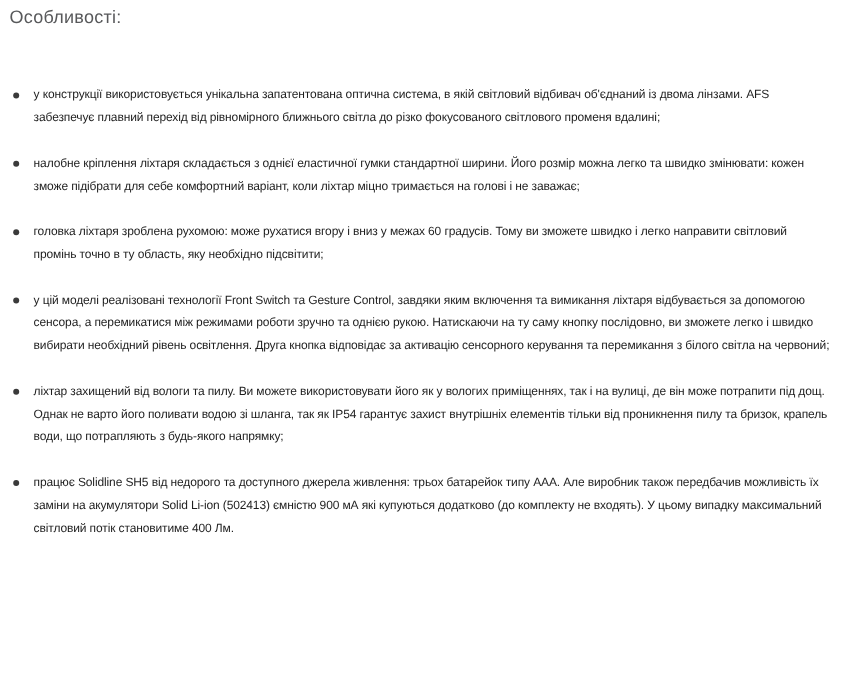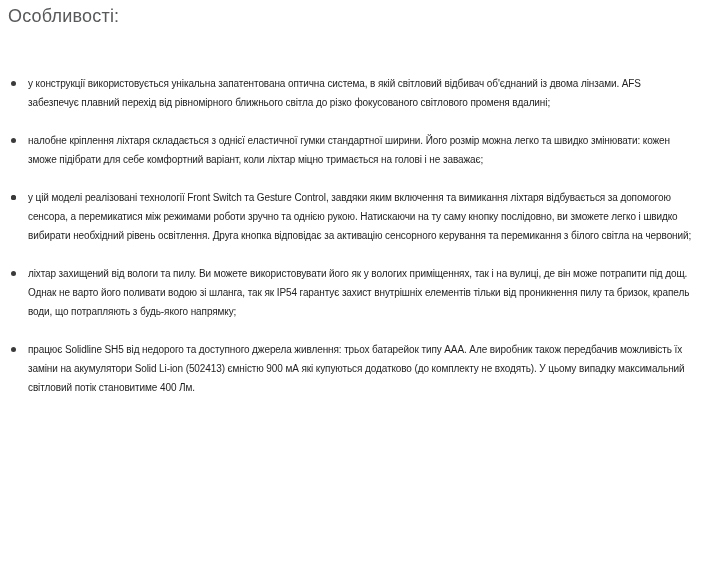--- a/index.html
+++ b/index.html
@@ -12,21 +12,21 @@
     height: 562px;
     font-family: "Liberation Sans", sans-serif;
     overflow: hidden;
   }
   .page {
     padding: 6px 10px 0 8px;
     box-sizing: border-box;
     width: 703px;
   }
   .section-title {
-    font-size: 18px;
+    font-size: 15px;
     font-weight: 400;
     color: #58595b;
     margin: 0;
     letter-spacing: 0.2px;
   }
   ul.features-list {
     list-style: none;
     margin: 47px 0 0 0;
     padding: 0;
   }
@@ -65,20 +65,21 @@
         <span>у конструкції використовується унікальна запатентована оптична система, в якій світловий відбивач об'єднаний із двома лінзами. AFS забезпечує плавний перехід від рівномірного ближнього світла до різко фокусованого світлового променя вдалині;</span>
       </li>
 
       <li>
         <span class="bullet"></span>
         <span>налобне кріплення ліхтаря складається з однієї еластичної гумки стандартної ширини. Його розмір можна легко та швидко змінювати: кожен зможе підібрати для себе комфортний варіант, коли ліхтар міцно тримається на голові і не заважає;</span>
       </li>
 
       <li>
         <span class="bullet"></span>
+        <span>головка ліхтаря зроблена рухомою: може рухатися вгору і вниз у межах 60 градусів. Тому ви зможете швидко і легко направити світловий промінь точно в ту область, яку необхідно підсвітити;</span>
       </li>
 
       <li>
         <span class="bullet"></span>
         <span>у цій моделі реалізовані технології Front Switch та Gesture Control, завдяки яким включення та вимикання ліхтаря відбувається за допомогою сенсора, а перемикатися між режимами роботи зручно та однією рукою. Натискаючи на ту саму кнопку послідовно, ви зможете легко і швидко вибирати необхідний рівень освітлення. Друга кнопка відповідає за активацію сенсорного керування та перемикання з білого світла на червоний;</span>
       </li>
 
       <li>
         <span class="bullet"></span>
         <span>ліхтар захищений від вологи та пилу. Ви можете використовувати його як у вологих приміщеннях, так і на вулиці, де він може потрапити під дощ. Однак не варто його поливати водою зі шланга, так як IP54 гарантує захист внутрішніх елементів тільки від проникнення пилу та бризок, крапель води, що потрапляють з будь-якого напрямку;</span>

